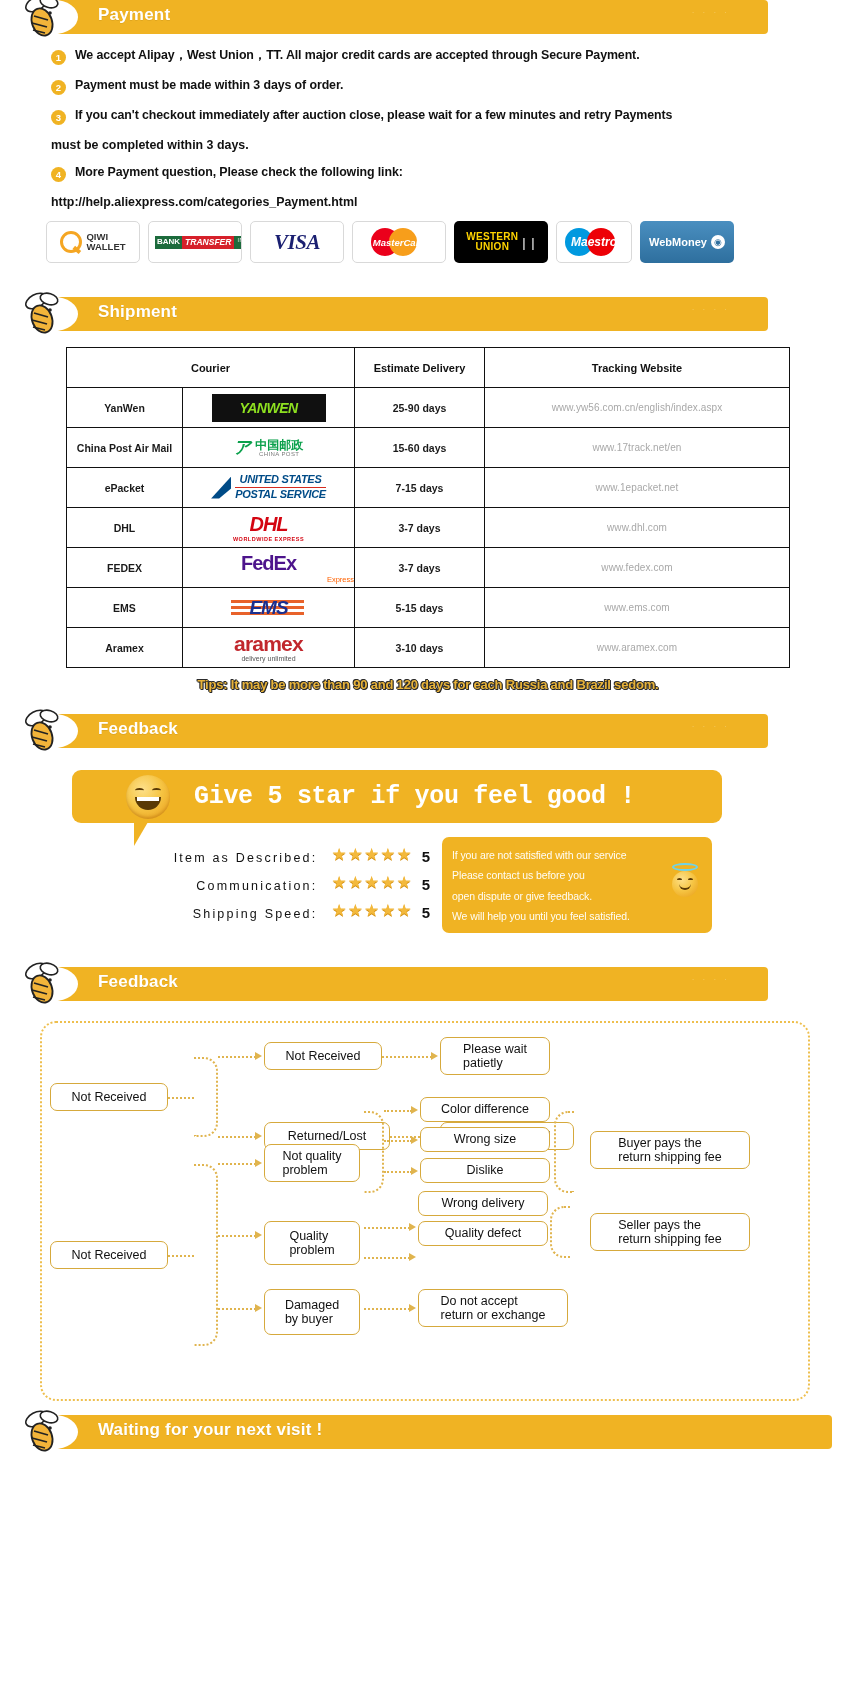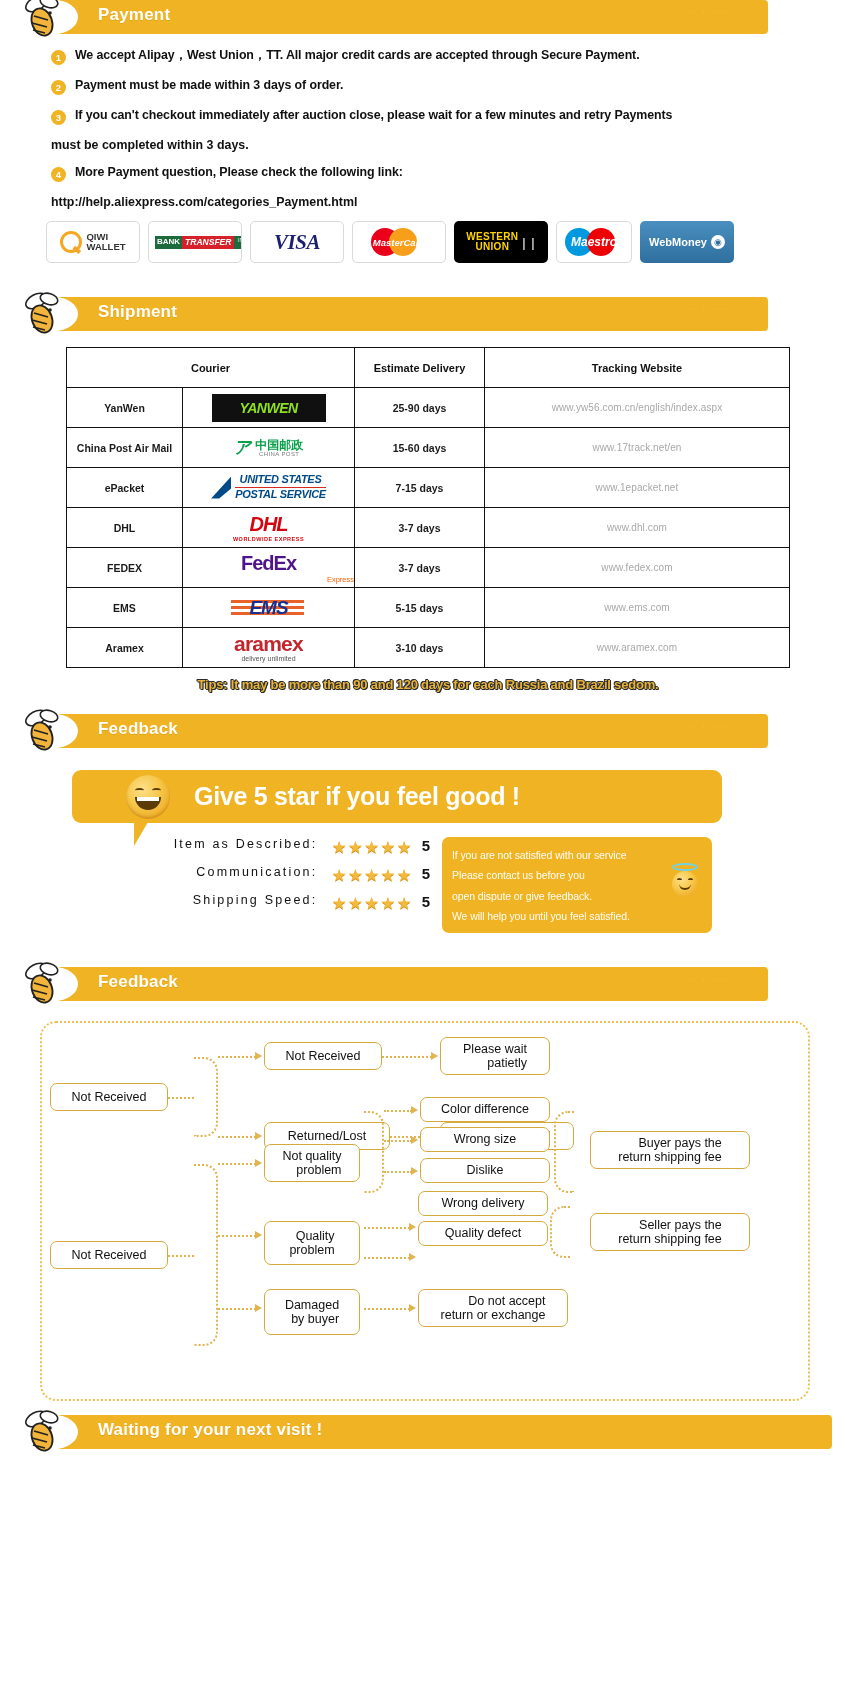--- a/index.html
+++ b/index.html
@@ -122,21 +122,21 @@
   .lg-ems .bars { position:absolute; left:-18px; right:-16px; top:3px; bottom:3px; z-index:-1;
      background: repeating-linear-gradient(#e8622a 0 3px, transparent 3px 6px); }
   .lg-aramex .t { color:#c1272d; font-size:21px; font-weight:bold; letter-spacing:-.8px; line-height:1;}
   .lg-aramex .sub { display:block; color:#555; font-size:7px; font-weight:normal; }
 
   .tips { text-align:center; padding: 9px 0 0 0; font-size: 13px; font-weight: bold;
     color: #e8b33a; letter-spacing:-.2px;
     text-shadow: -1px 0 #2b2b2b, 0 -1px #2b2b2b, 1px 0 #2b2b2b, 0 1px #2b2b2b, 1px 1px #2b2b2b, -1px -1px #2b2b2b; }
 
   
-  .bubble-wrap { position: relative; padding: 18px 0 0 0; }
+  .bubble-wrap { position: relative; padding: 18px 0 0 0; font-family: Liberation Mono, monospace; }
   .bubble {
     margin: 0 128px 0 72px; background: #f0b323; border-radius: 9px;
     height: 53px; display: flex; align-items: center; padding-left: 10px; position: relative;
   }
   .bubble:after {
     content:""; position:absolute; left: 62px; top: 52px;
     border-left: 14px solid #f0b323; border-bottom: 24px solid transparent;
   }
   .smiley {
     width: 44px; height: 44px; border-radius: 50%;
@@ -146,21 +146,21 @@
   }
   .smiley .eye { position:absolute; top:13px; width:9px; height:5px; border-top:2.4px solid #5a3a05; border-radius:50% 50% 0 0;}
   .smiley .eye.l { left:9px; } .smiley .eye.r { right:9px; }
   .smiley .mouth { position:absolute; left:9px; right:9px; top:22px; height:13px; background:#5a3a05;
      border-radius: 0 0 14px 14px; overflow:hidden;}
   .smiley .mouth:after { content:""; position:absolute; left:2px; right:2px; top:0; height:4px; background:#fff; }
   .bubble .btxt { color:#fff; font-size:25px; font-weight:bold; margin-left:24px; letter-spacing:-.3px; }
 
   .rate-row { display:flex; padding: 14px 0 0 0; }
   .rate-left { width: 430px; padding-left: 14px; }
-  .rate-line { display:flex; align-items:flex-start; justify-content:flex-end; height: 28px; }
+  .rate-line { display:flex; align-items:flex-end; justify-content:flex-end; height: 28px; }
   .rate-label { font-size:12.5px; letter-spacing:2.2px; color:#111; font-weight:normal; }
   .stars { margin-left: 14px; letter-spacing: 1px; color:#f3b93c; font-size:17px;
      text-shadow: 0 1px 0 #d18b0c; }
   .rate-val { margin-left: 9px; font-size:15px; font-weight:bold; color:#111; }
 
   .note-box { margin-left: 12px; width: 270px; background:#f0b323; border-radius:7px; padding:8px 10px 6px 10px;
      position: relative; }
   .note-line { color:#fffdf5; font-size:10.5px; line-height:1.95; letter-spacing:-.1px; }
   .angel { position:absolute; right:12px; top:26px; width:30px; height:34px; }
   .angel .halo { position:absolute; left:2px; top:0; width:26px; height:8px; border:2px solid #6fd3e8; border-radius:50%; }
@@ -168,21 +168,21 @@
      background: radial-gradient(circle at 38% 32%, #fde08a 0%, #f6c544 48%, #e89b17 100%); }
   .angel .e { position:absolute; top:15px; width:5px; height:3px; border-top:2px solid #5a3a05; border-radius:50% 50% 0 0;}
   .angel .e.l{left:7px;} .angel .e.r{right:7px;}
   .angel .m { position:absolute; left:9px; top:21px; width:12px; height:6px; border-bottom:2px solid #5a3a05; border-radius:0 0 12px 12px;}
 
   
   .flow-outer { margin: 16px 40px 0 40px; border: 2px dotted #eebf4e; border-radius: 16px; height: 380px; position: relative; }
   .fbox {
     position: absolute; border: 1.8px solid #d6a93c; border-radius: 7px; background:#fff;
     font-size: 12.5px; color:#111; display:flex; align-items:center; justify-content:center;
-    text-align:right; line-height:1.15; padding: 2px 6px;
+    text-align:left; line-height:1.15; padding: 2px 6px;
     box-shadow: 0 0 0 1px #fff inset;
   }
   .fbox.two { line-height: 1.12; }
   .dots { position:absolute; border-top: 2px dotted #e0b44e; }
   .ahead { position:absolute; width:0;height:0; border-left:7px solid #e0b44e; border-top:4.5px solid transparent; border-bottom:4.5px solid transparent; }
   .brace { position:absolute; border:2px dotted #e0b44e; border-left:none; border-radius: 0 14px 14px 0; }
   .brace-l { position:absolute; border:2px dotted #e0b44e; border-right:none; border-radius: 14px 0 0 14px; }
 
   
   .foot { margin-top: 14px; }

